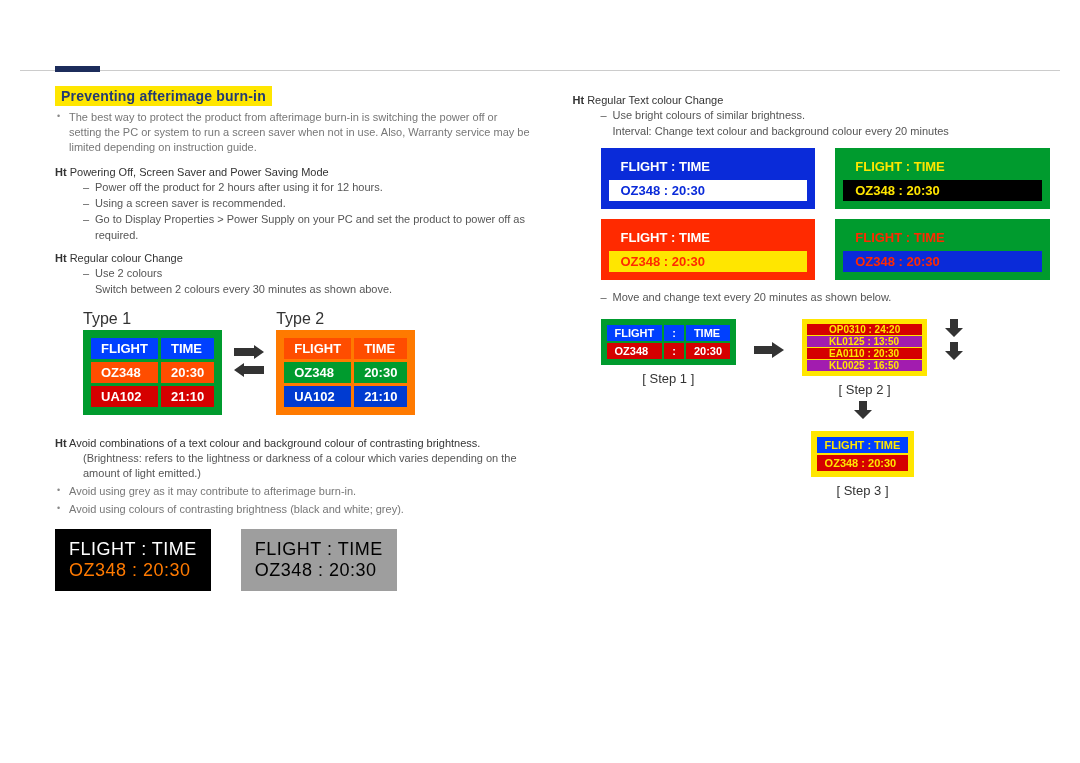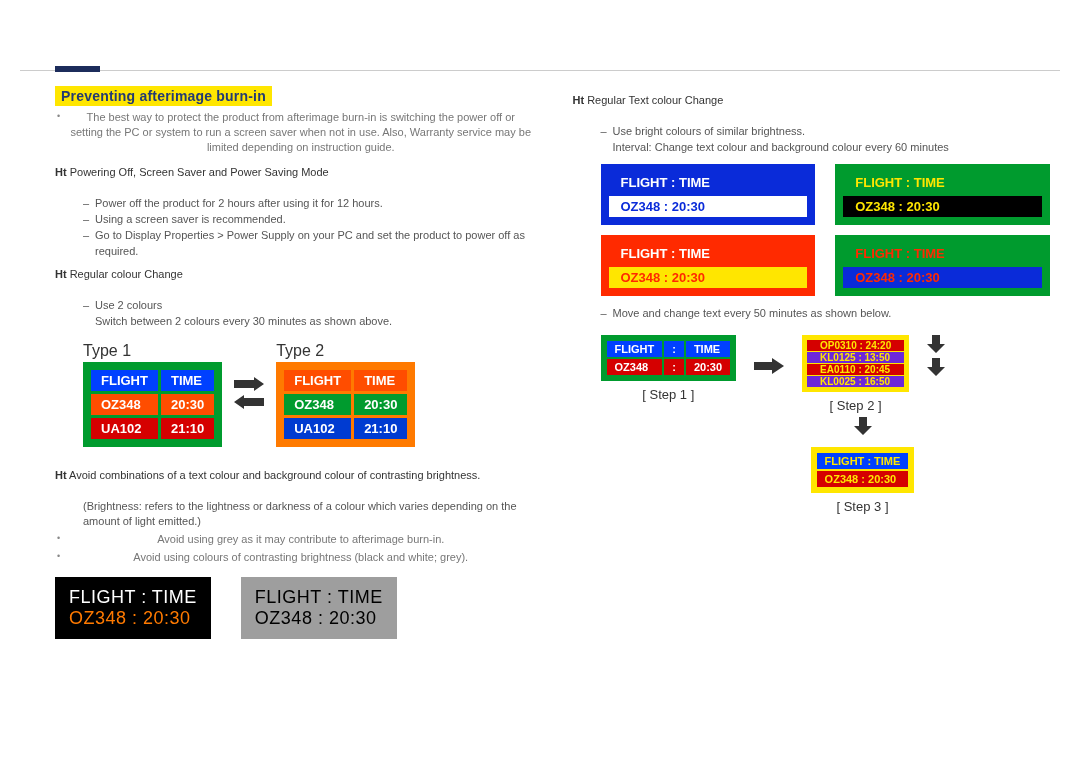--- a/index.html
+++ b/index.html
@@ -43,21 +43,20 @@
     font-weight: bold;
     font-size: 14px;
     padding: 2px 6px;
     display: inline-block;
     letter-spacing: 0.2px;
   }
   ul.plain {
     list-style: none;
     padding: 0;
     margin: 4px 0 0 0;
-    text-align: center;
   }
   ul.plain > li {
     position: relative;
     padding-left: 14px;
     margin-bottom: 3px;
     color: #777;
     line-height: 1.35;
   }
   ul.plain > li::before {
     content: "•";
@@ -74,21 +73,21 @@
     display: inline-block;
     margin-top: 8px;
   }
   .ht-title {
     color: #333;
     font-size: 11px;
     display: inline;
   }
   .sub {
     margin-left: 28px;
-    margin-top: 18px;
+    margin-top: 2px;
   }
   .sub .dash-item {
     position: relative;
     padding-left: 12px;
     color: #555;
     line-height: 1.4;
     margin-bottom: 1px;
   }
   .sub .dash-item::before {
     content: "–";
@@ -188,23 +187,23 @@
     display:flex; flex-direction:row; align-items:flex-start; gap:18px;
     margin-top:14px; margin-left:28px;
   }
   .step-box { display:flex; flex-direction:column; align-items:center; }
   .step-label { font-size:13px; color:#333; margin-top:6px; }
   .step1-table { border:4px solid #009b2e; background:#009b2e; border-spacing:2px; }
   .step1-table td { font-size:11px; font-weight:bold; padding:2px 8px; }
   .step1-table .h { background:#0040ff; color:#fff; }
   .step1-table .r { background:#d50000; color:#fff; }
   .step2-table { border:4px solid #ffe600; background:#ffe600; border-spacing:1px; }
-  .step2-table td { font-size:10px; font-weight:bold; padding:0 13px; white-space:nowrap; }
+  .step2-table td { font-size:10px; font-weight:bold; padding:0 22px; white-space:nowrap; }
   .step2-table .a { background:#d50000; color:#ffe600; }
-  .step2-table .b { background:#6d28d9; color:#ffe600; }
+  .step2-table .b { background:#a21caf; color:#ffe600; }
   .step3-outer {
     display:flex; flex-direction:column; align-items:center;
     margin-top:10px; margin-left:200px; width:180px;
   }
   .step3-table { border:4px solid #ffe600; background:#ffe600; border-spacing:2px; }
   .step3-table td { font-size:11px; font-weight:bold; padding:2px 8px; }
   .step3-table .h { background:#0040ff; color:#ffe600; }
   .step3-table .r { background:#d50000; color:#ffe600; }
   .arrow-right svg { width:30px; height:16px; }
   .arrow-down-col { display:flex; flex-direction:column; gap:3px; justify-content:center; }
@@ -324,21 +323,21 @@
 
   </div>
 
   <div class="col">
 
     <div>
       <span class="ht-label">Ht</span>
       <span class="ht-title">Regular Text colour Change</span>
       <div class="sub">
         <div class="dash-item">Use bright colours of similar brightness.</div>
-        <div class="plain-line">Interval: Change text colour and background colour every 60 minutes</div>
+        <div class="plain-line">Interval: Change text colour and background colour every 20 minutes</div>
       </div>
     </div>
 
     <div class="small-grid">
       <table class="small-table st-blue">
         <tbody>
             <tr>
               <td class="h">FLIGHT   :   TIME</td>
             </tr>
         <tr>
@@ -372,21 +371,21 @@
               <td class="h">FLIGHT   :   TIME</td>
             </tr>
         <tr>
               <td class="r">OZ348   :   20:30</td>
             </tr>
       </tbody>
         </table>
     </div>
 
     <div class="sub" style="margin-top:10px;">
-      <div class="dash-item">Move and change text every 50 minutes as shown below.</div>
+      <div class="dash-item">Move and change text every 20 minutes as shown below.</div>
     </div>
 
     <div class="step-row">
       <div class="step-box">
         <table class="step1-table">
           <tbody>
               <tr>
                 <td class="h">FLIGHT</td>
                 <td class="h">:</td>
                 <td class="h">TIME</td>
@@ -410,21 +409,21 @@
       <div class="step-box">
         <table class="step2-table">
           <tbody>
               <tr>
                 <td class="a">OP0310   :   24:20</td>
               </tr>
           <tr>
                 <td class="b">KL0125   :   13:50</td>
               </tr>
           <tr>
-                <td class="a">EA0110   :   20:45</td>
+                <td class="a">EA0110   :   20:30</td>
               </tr>
           <tr>
                 <td class="b">KL0025   :   16:50</td>
               </tr>
         </tbody>
           </table>
         <div class="step-label">[ Step 2 ]</div>
       </div>
 
       <div class="arrow-down-col">

